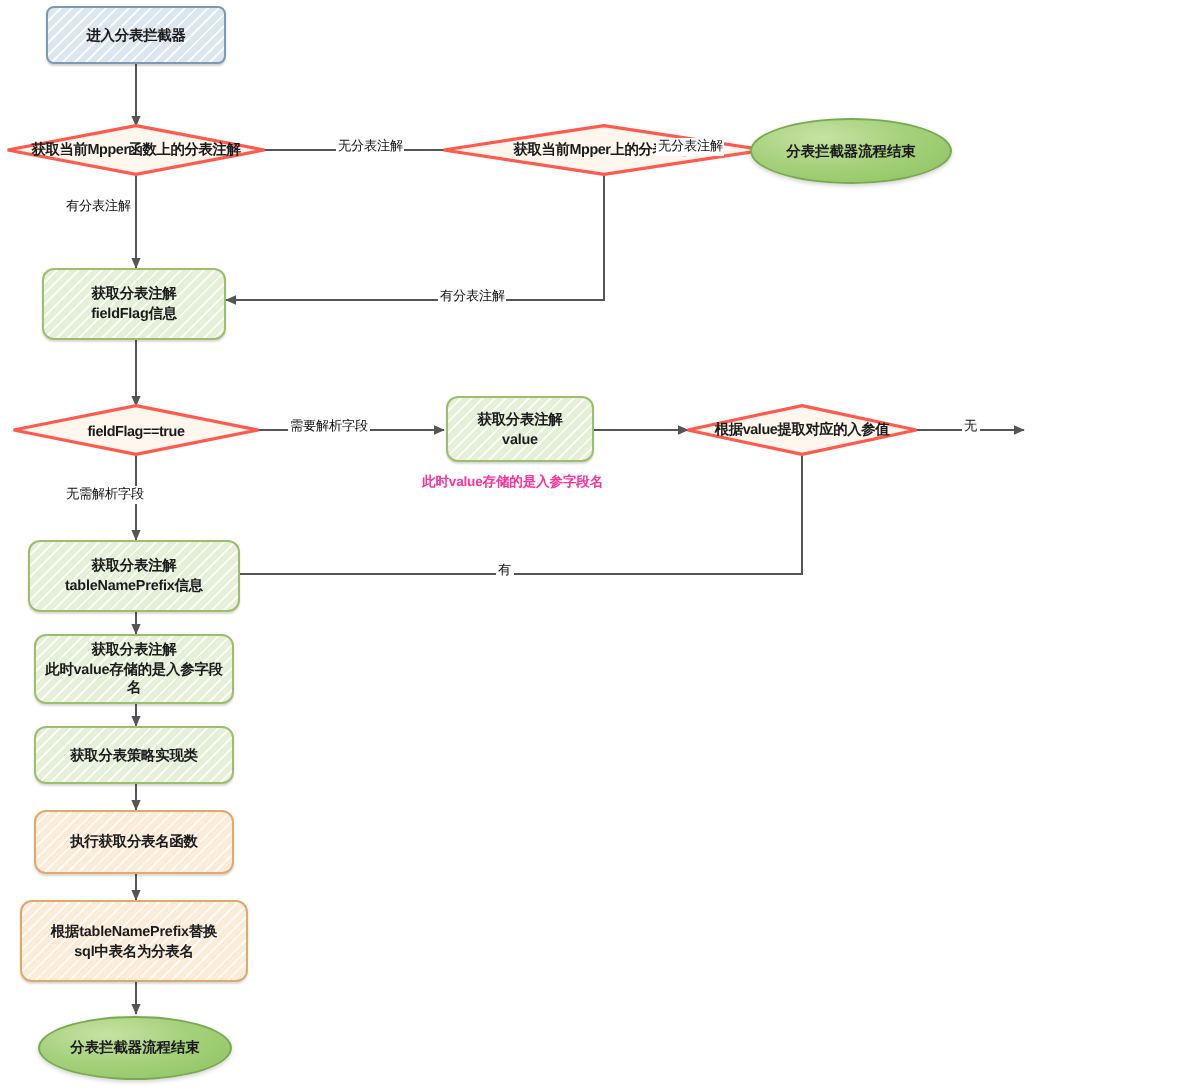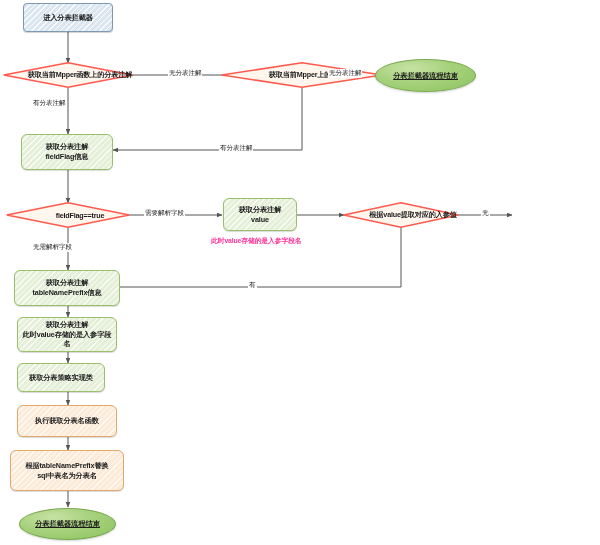--- a/index.html
+++ b/index.html
@@ -74,40 +74,39 @@
     box-shadow: 0 1px 1px rgba(0,0,0,0.15);
   }
   
   .diamond-wrap { position: absolute; }
   .diamond-wrap .dshape {
     position: absolute;
     left: 0; top: 0; width: 100%; height: 100%;
   }
   .diamond-wrap .dtext {
     position: absolute;
-    left: 12px; top: 0; width: 100%; height: 100%;
+    left: 0; top: 0; width: 100%; height: 100%;
     display: flex; align-items: center; justify-content: center;
     text-align: center;
     font-size: 7.2px;
     font-weight: bold;
     color: #1b1b1b;
     letter-spacing: -0.2px;
     white-space: nowrap;
   }
   
   .ellipse {
     position: absolute;
     border-radius: 50%;
     display: flex; align-items: center; justify-content: center;
     text-align: left;
     font-size: 7.2px;
     font-weight: bold;
     color: #1b1b1b;
     box-sizing: border-box;
-    text-decoration: underline;
   }
   .ellipse-green {
     border: 1px solid #7aa94f;
     background: radial-gradient(ellipse at 35% 28%, #c7e2a4 0%, #a6d17c 45%, #8cc35f 100%);
     box-shadow: 0 1px 2px rgba(0,0,0,0.18);
   }
   .ellipse-red {
     border: 1px solid #c9534d;
     background: radial-gradient(ellipse at 35% 28%, #f0a8a2 0%, #e8857d 45%, #df7069 100%);
     box-shadow: 0 1px 2px rgba(0,0,0,0.18);
@@ -237,21 +236,21 @@
     </span>
   </div>
 
   <div class="node box-green" style="left:17px; top:317px; width:100px; height:35px;">
     <span class="lbl">
       <span>获取分表注解</span><br>
       <span>此时value存储的是入参字段名</span>
     </span>
   </div>
 
-  <div class="node box-green" style="left:17px; top:363px; width:88px; height:29px;">
+  <div class="node box-green" style="left:17px; top:363px; width:100px; height:29px;">
     <span class="lbl">获取分表策略实现类</span>
   </div>
 
   <div class="node box-orange" style="left:17px; top:405px; width:100px; height:32px;align-items:center;">
     <span class="lbl">执行获取分表名函数</span>
   </div>
 
   <div class="node box-orange" style="left:10px; top:450px; width:114px; height:41px;">
     <span class="lbl">
       <span>根据tableNamePrefix替换</span><br>

